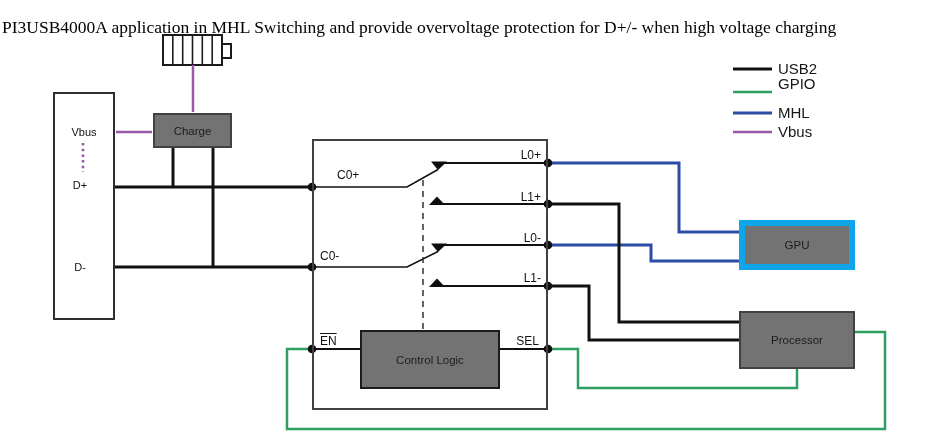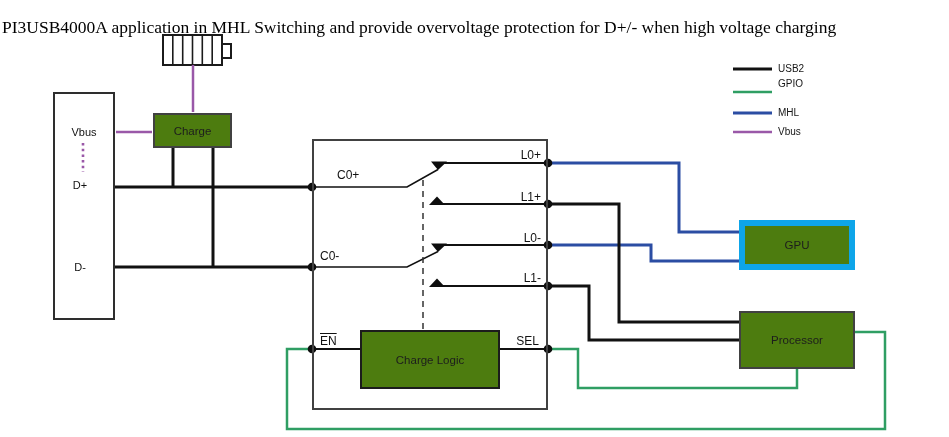--- a/index.html
+++ b/index.html
@@ -7,35 +7,35 @@
     position:relative; width:949px; height:437px; background:#ffffff;
     font-family:"Liberation Sans", sans-serif; color:#111; overflow:hidden;
   }
   .title{
     position:absolute; left:2px; top:3px; width:947px;
     font-family:"Liberation Serif", serif; font-size:17.5px; color:#000;
     white-space:nowrap; letter-spacing:0px;margin-top:14px;
   }
   svg.wires{position:absolute; left:0; top:0; width:949px; height:437px;}
   .box{
-    position:absolute; box-sizing:border-box; background:#4d7c0f;
+    position:absolute; box-sizing:border-box; background:#737373;
     display:flex; align-items:center; justify-content:center;
   }
   .b-connector{left:53px; top:92px; width:62px; height:228px; border:2px solid #2e2e2e; background:transparent;}
   .b-charge{left:153px; top:113px; width:79px; height:35px; border:2px solid #414141;}
   .b-switch{left:312px; top:139px; width:236px; height:271px; border:2px solid #414141; background:transparent;}
   .b-logic{left:360px; top:330px; width:140px; height:59px; border:2px solid #1c1c1c;}
   .b-gpu{left:739px; top:220px; width:116px; height:50px; border:6px solid #0ea5e9;}
   .b-proc{left:739px; top:311px; width:116px; height:58px; border:2px solid #414141;}
   .boxlabel{font-size:11.5px; color:#1d1d1d;}
   .lbl{position:absolute; font-size:12px; color:#111; line-height:12px; white-space:nowrap;}
   .pin-left{text-align:left;}
   .pin-right{width:40px; text-align:right;}
   .conn-lbl{font-size:11px; width:44px; text-align:center;}
-  .legend-lbl{font-size:10px; color:#161616;}
+  .legend-lbl{font-size:15px; color:#161616;}
   .overline{text-decoration:overline;}
   
   .w-usb2{stroke:var(--c-usb2,#111111);}
   .w-gpio{stroke:var(--c-gpio,#2f9e63);}
   .w-mhl{stroke:var(--c-mhl,#2b4da3);}
   .w-vbus{stroke:var(--c-vbus,#9a58a8);}
   .w{fill:none; stroke-linejoin:miter; stroke-linecap:butt;}
   .dot{fill:#0d0d0d; stroke:none;}
   .tri{fill:#0d0d0d; stroke:none;}
   .dash{stroke:#333; stroke-width:1.5; stroke-dasharray:6 5; fill:none;}
@@ -107,21 +107,21 @@
     <line class="w w-mhl" x1="733" y1="113" x2="772" y2="113" stroke-width="3"></line>
     <line class="w w-vbus" x1="733" y1="132" x2="772" y2="132" stroke-width="2.6"></line>
   </svg>
 
   <div class="box b-connector"></div>
   <div class="box b-charge">
     <span class="boxlabel">Charge</span>
   </div>
   <div class="box b-switch"></div>
   <div class="box b-logic">
-    <span class="boxlabel">Charge Logic</span>
+    <span class="boxlabel">Control Logic</span>
   </div>
   <div class="box b-gpu">
     <span class="boxlabel">GPU</span>
   </div>
   <div class="box b-proc">
     <span class="boxlabel">Processor</span>
   </div>
 
   <div class="lbl conn-lbl" style="left:62px; top:126px;">Vbus</div>
   <div class="lbl conn-lbl" style="left:58px; top:179px;">D+</div>

